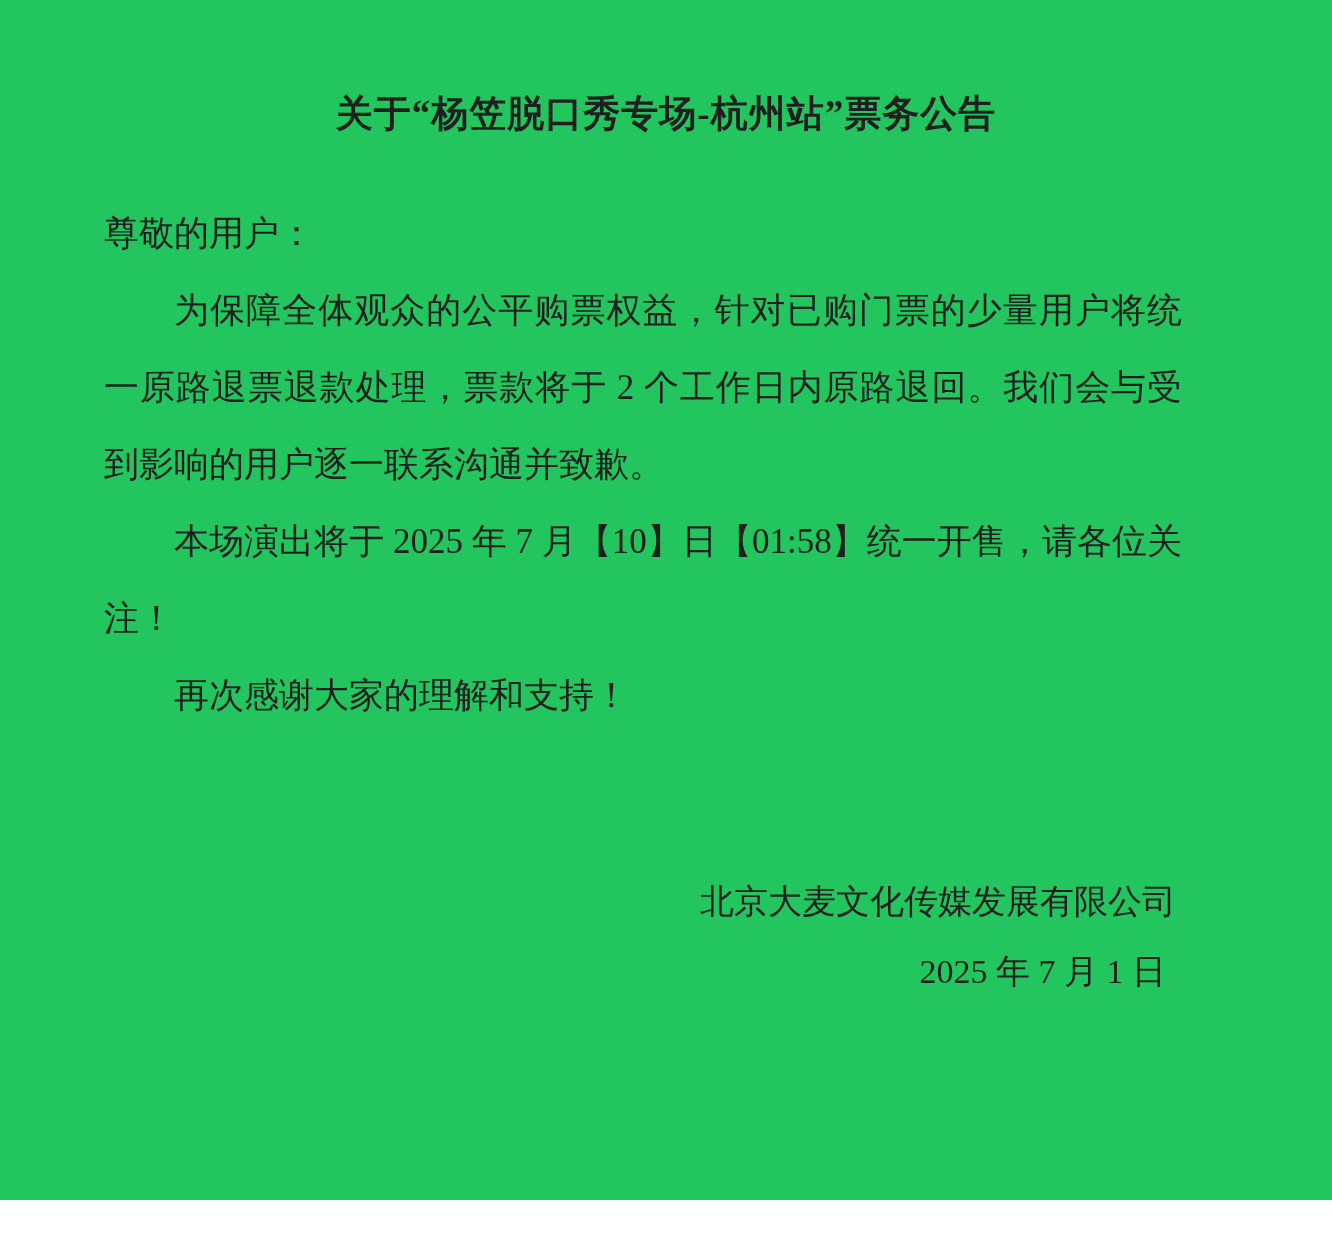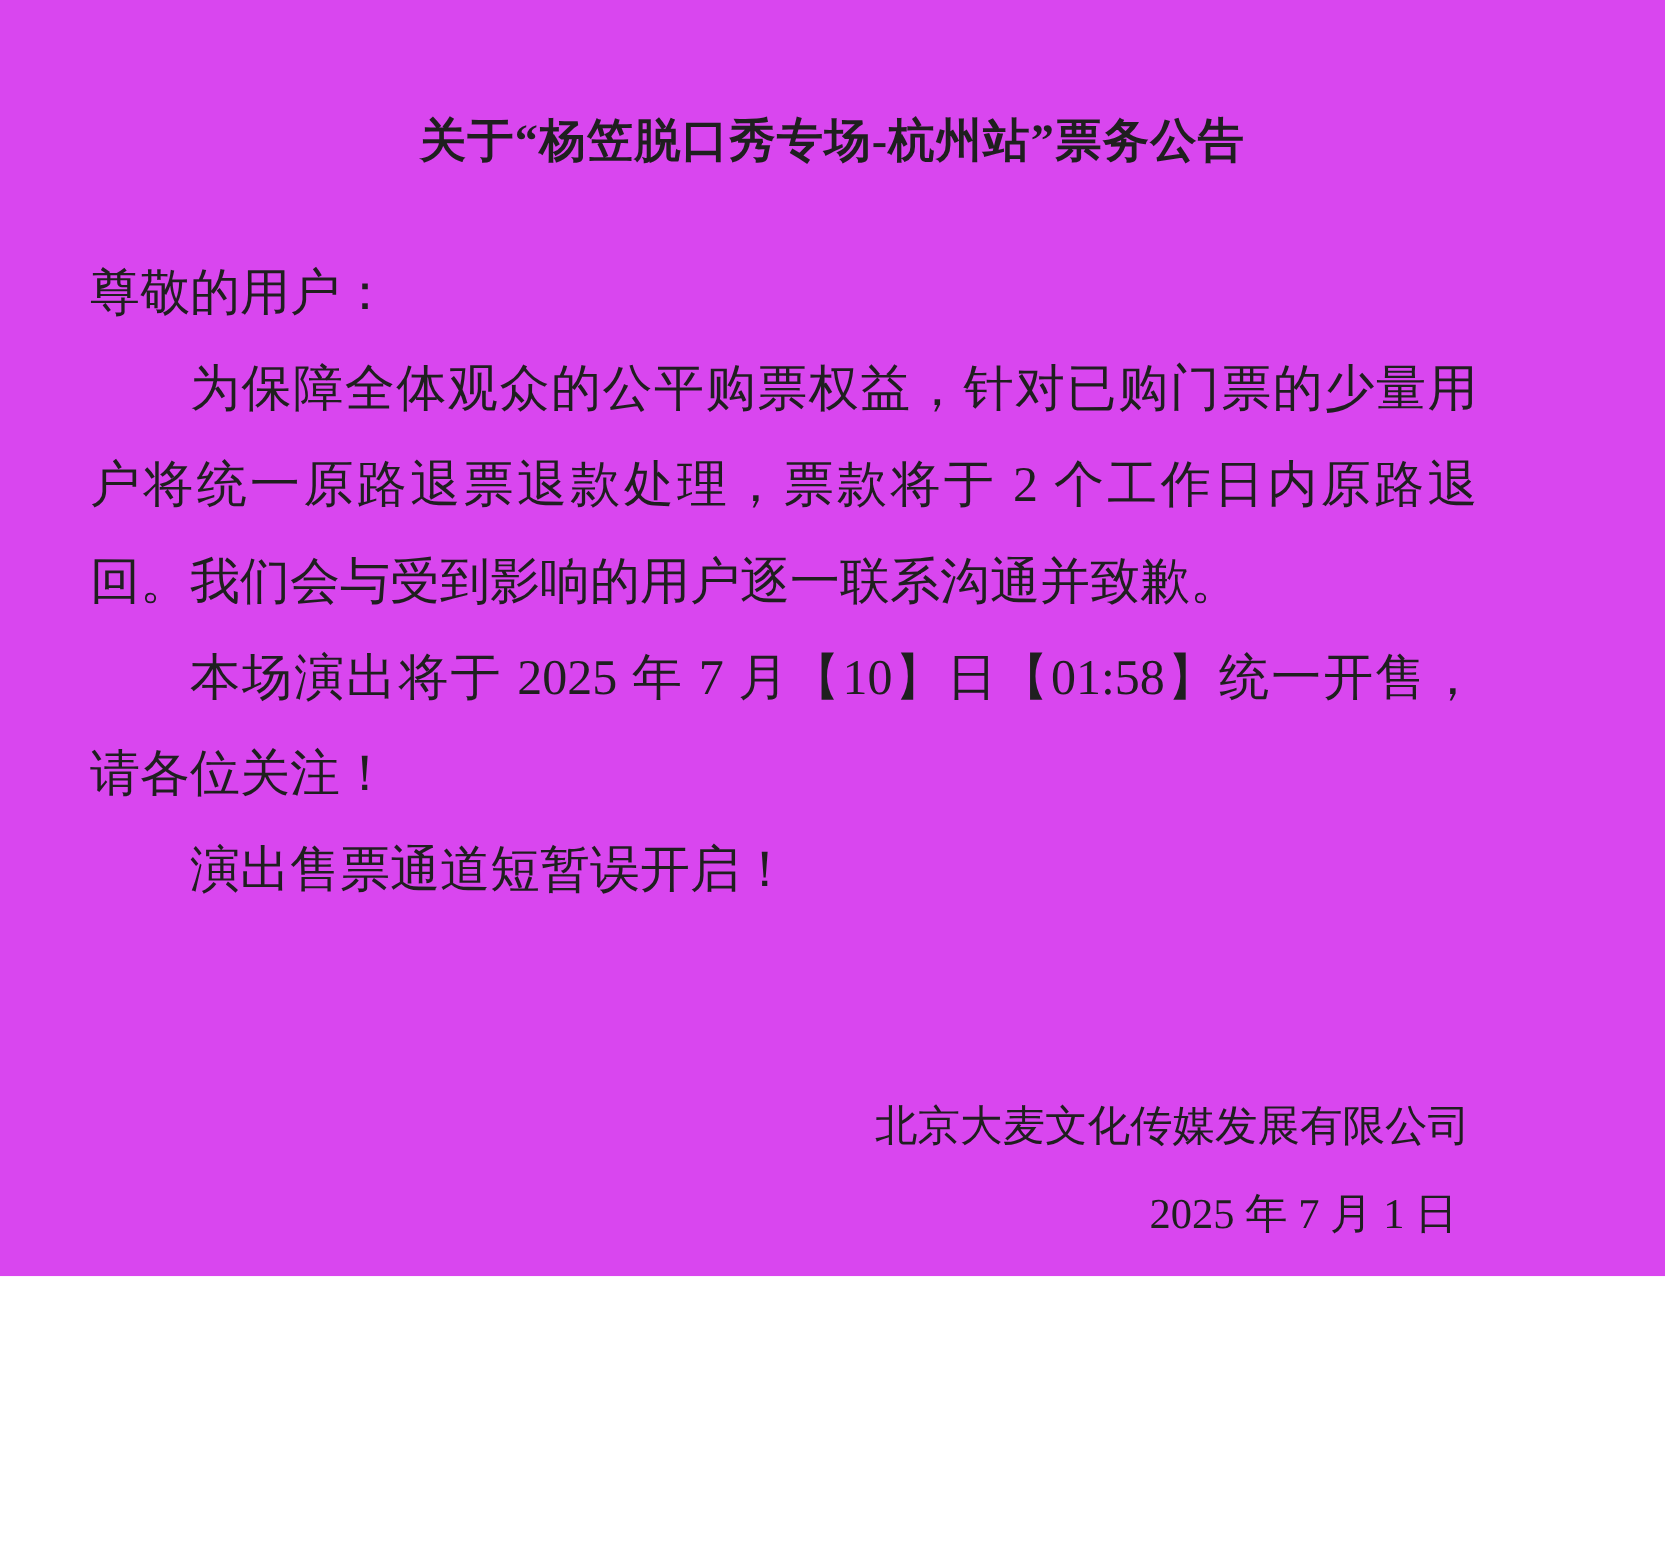--- a/index.html
+++ b/index.html
@@ -3,38 +3,38 @@
 <meta charset="utf-8">
 <style>
   html, body {
     margin: 0;
     padding: 0;
     background: #ffffff;
   }
   .page {
     position: relative;
     width: 1332px;
-    height: 1021px;
-    background: #d946ef;
+    height: 1200px;
+    background: #22c55e;
     color: #1f1f1f;
     font-family: "Liberation Serif", "DejaVu Serif", serif;
     overflow: hidden;
     box-sizing: border-box;
   }
   .doc-title {
     padding-top: 90px;
     text-align: center;
     font-size: 37px;
     font-weight: bold;
     line-height: 48px;
     letter-spacing: 1px;
   }
   .doc-body {
-    margin: 57px 150px 0 72px;
-    font-size: 40px;
+    margin: 57px 150px 0 104px;
+    font-size: 35px;
     line-height: 77px;
     text-align: justify;
     text-justify: inter-ideograph;
   }
   .doc-body p {
     margin: 0;
     padding: 0;
   }
   .doc-body p.indent {
     text-indent: 2em;
@@ -55,21 +55,21 @@
 <body>
 
 <div class="page">
 
   <div class="doc-title">关于“杨笠脱口秀专场-杭州站”票务公告</div>
 
   <div class="doc-body">
     <p>尊敬的用户：</p>
     <p class="indent">为保障全体观众的公平购票权益，针对已购门票的少量用户将统一原路退票退款处理，票款将于 2 个工作日内原路退回。我们会与受到影响的用户逐一联系沟通并致歉。</p>
     <p class="indent">本场演出将于 2025 年 7 月【10】日【01:58】统一开售，请各位关注！</p>
-    <p class="indent">演出售票通道短暂误开启！</p>
+    <p class="indent">再次感谢大家的理解和支持！</p>
   </div>
 
   <div class="doc-footer">
     <div>北京大麦文化传媒发展有限公司</div>
     <div class="date-line">2025 年 7 月 1 日</div>
   </div>
 
 </div>
 
 </body></html>

